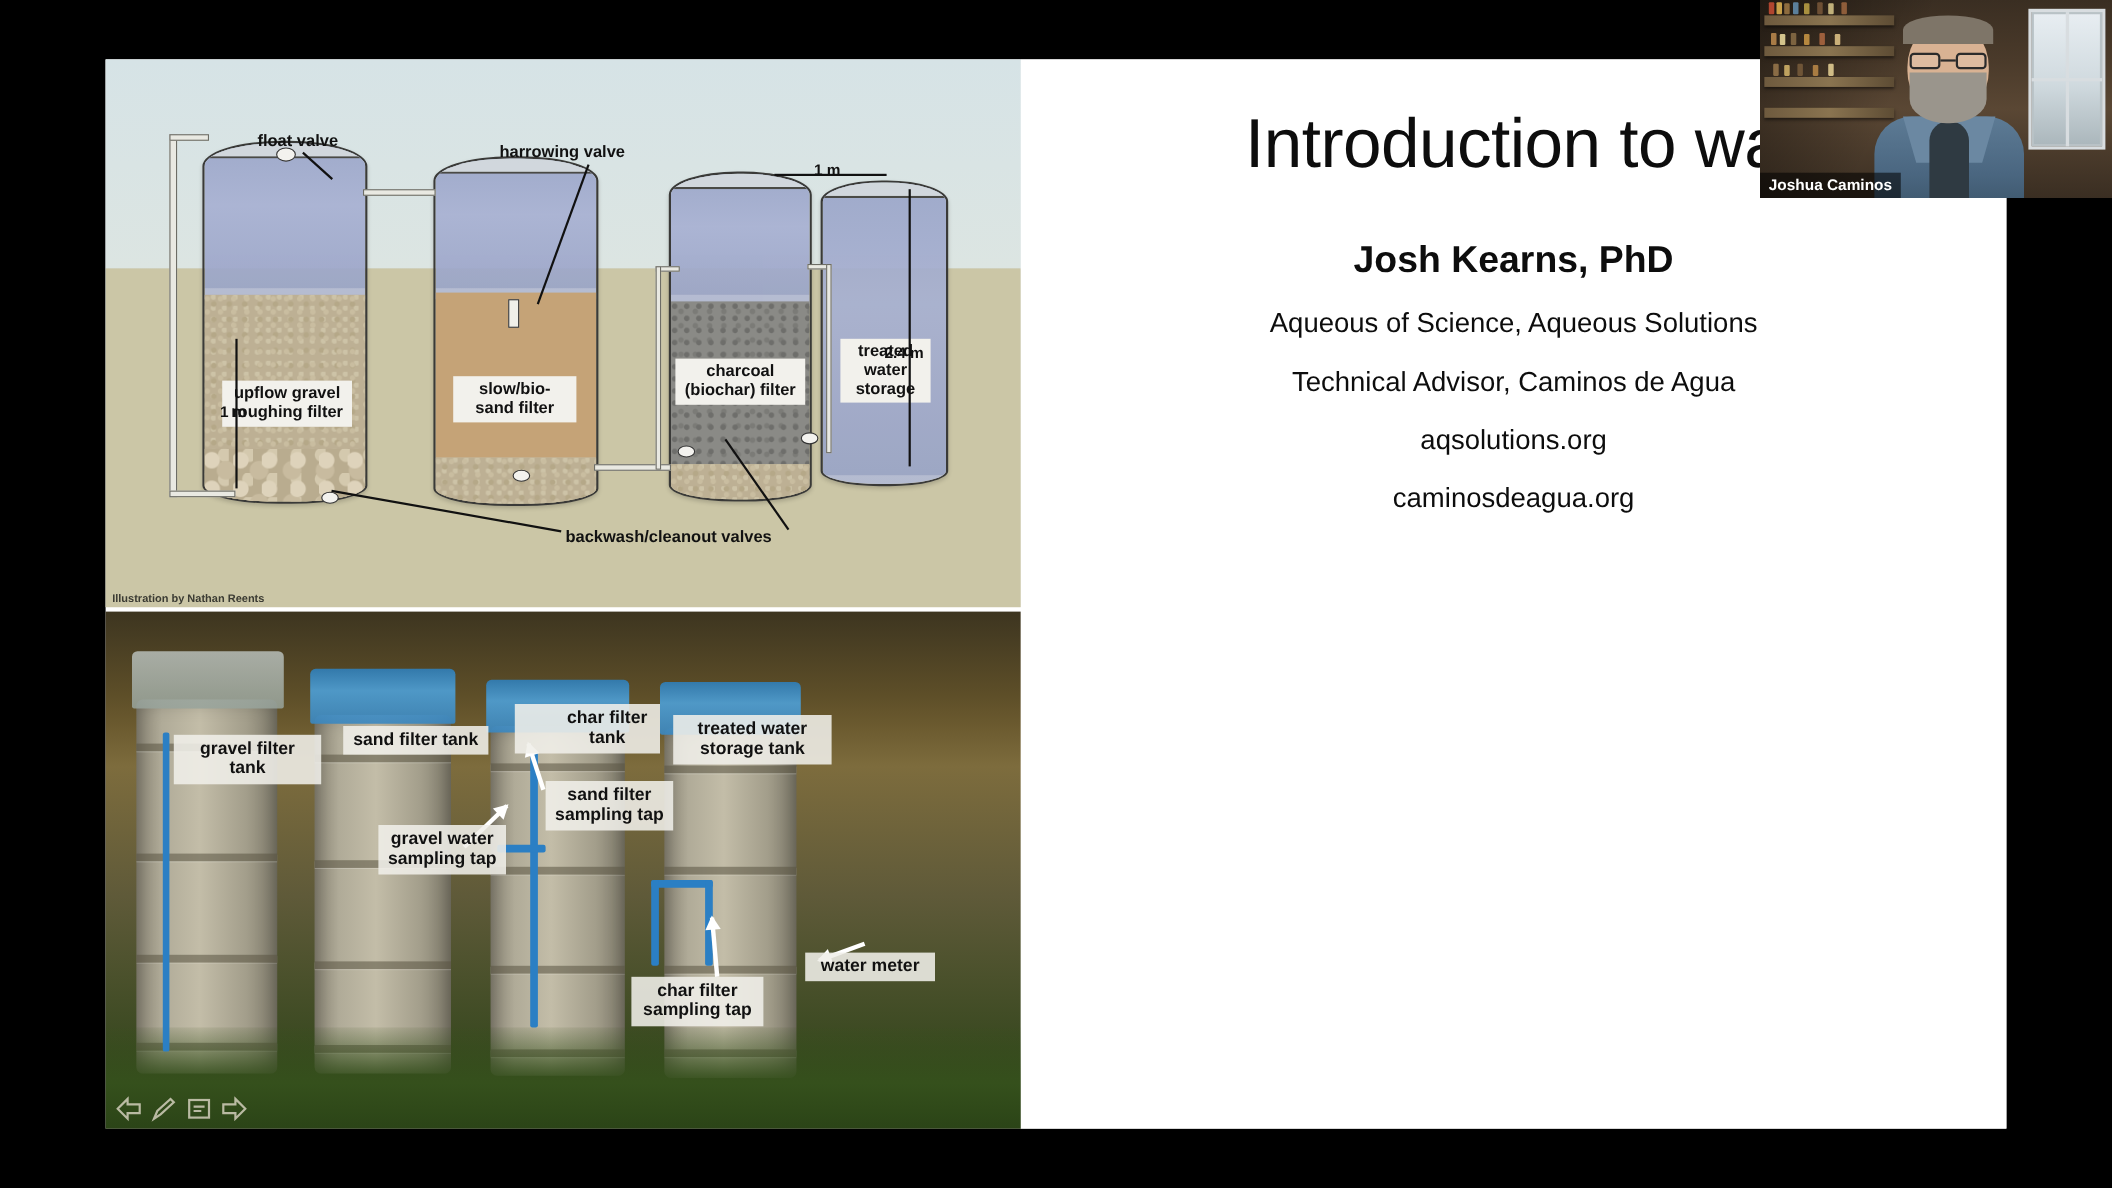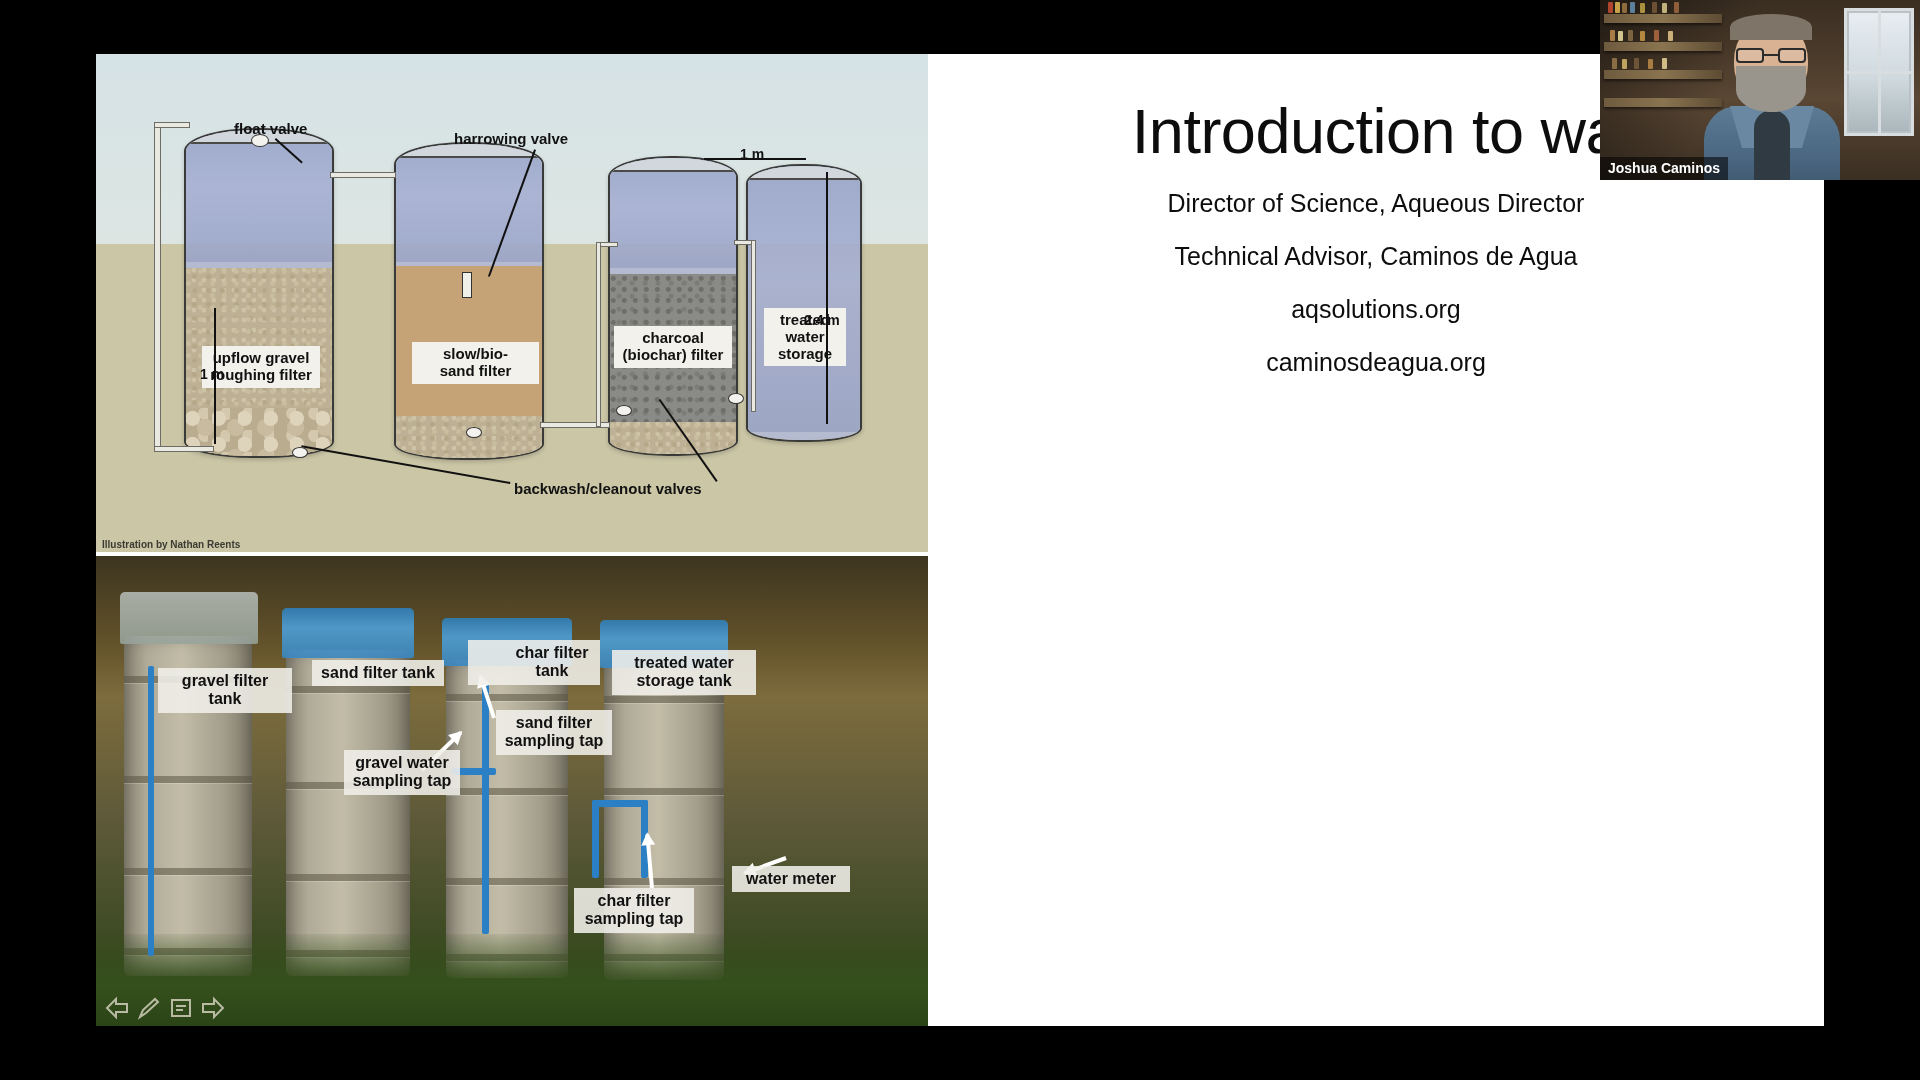--- a/index.html
+++ b/index.html
@@ -306,21 +306,21 @@
 roughing filter</div>
 
         <div class="pipe" style="left:234px; top:118px; width:66px; height:6px;"></div>
 
         <div class="tank" style="left:298px; top:88px; width:150px; height:318px;">
           <div class="water" style="height:128px;"></div>
           <div class="media sand" style="height:150px; bottom:42px;"></div>
           <div class="media gravel" style="height:42px;"></div>
           <div class="rim"></div>
         </div>
-        <div class="tank-label" style="left:316px; top:288px; width:127px;">slow/bio-
+        <div class="tank-label" style="left:316px; top:288px; width:112px;">slow/bio-
 sand filter</div>
 
         <div style="position:absolute; left:366px; top:218px; width:10px; height:26px; background:#f0f0ea; border:1.5px solid #333; z-index:6;"></div>
 
         <div class="pipe" style="left:444px; top:368px; width:70px; height:6px;"></div>
 
         <div class="tank" style="left:512px; top:102px; width:130px; height:300px;">
           <div class="water" style="height:120px;"></div>
           <div class="media char" style="height:148px; bottom:32px;"></div>
           <div class="media gravel" style="height:32px;"></div>
@@ -454,21 +454,22 @@
             </svg>
           </div>
         </div>
       </div>
     </div>
 
     <div id="right-col">
       <div id="slide-title">
         <div>Introduction to wa</div>
       </div>
-      <div class="sub-line">Director of Science, Aqueous Director</div>
+      <div id="presenter-name">Josh Kearns, PhD</div>
+      <div class="sub-line">Aqueous of Science, Aqueous Solutions</div>
       <div class="sub-line">Technical Advisor, Caminos de Agua</div>
       <div class="sub-line">aqsolutions.org</div>
       <div class="sub-line">caminosdeagua.org</div>
     </div>
   </div>
 
   <div id="video-tile">
     <div id="video-bg">
       <div class="shelf" style="top:14px;"></div>
       <div class="shelf" style="top:42px;"></div>

